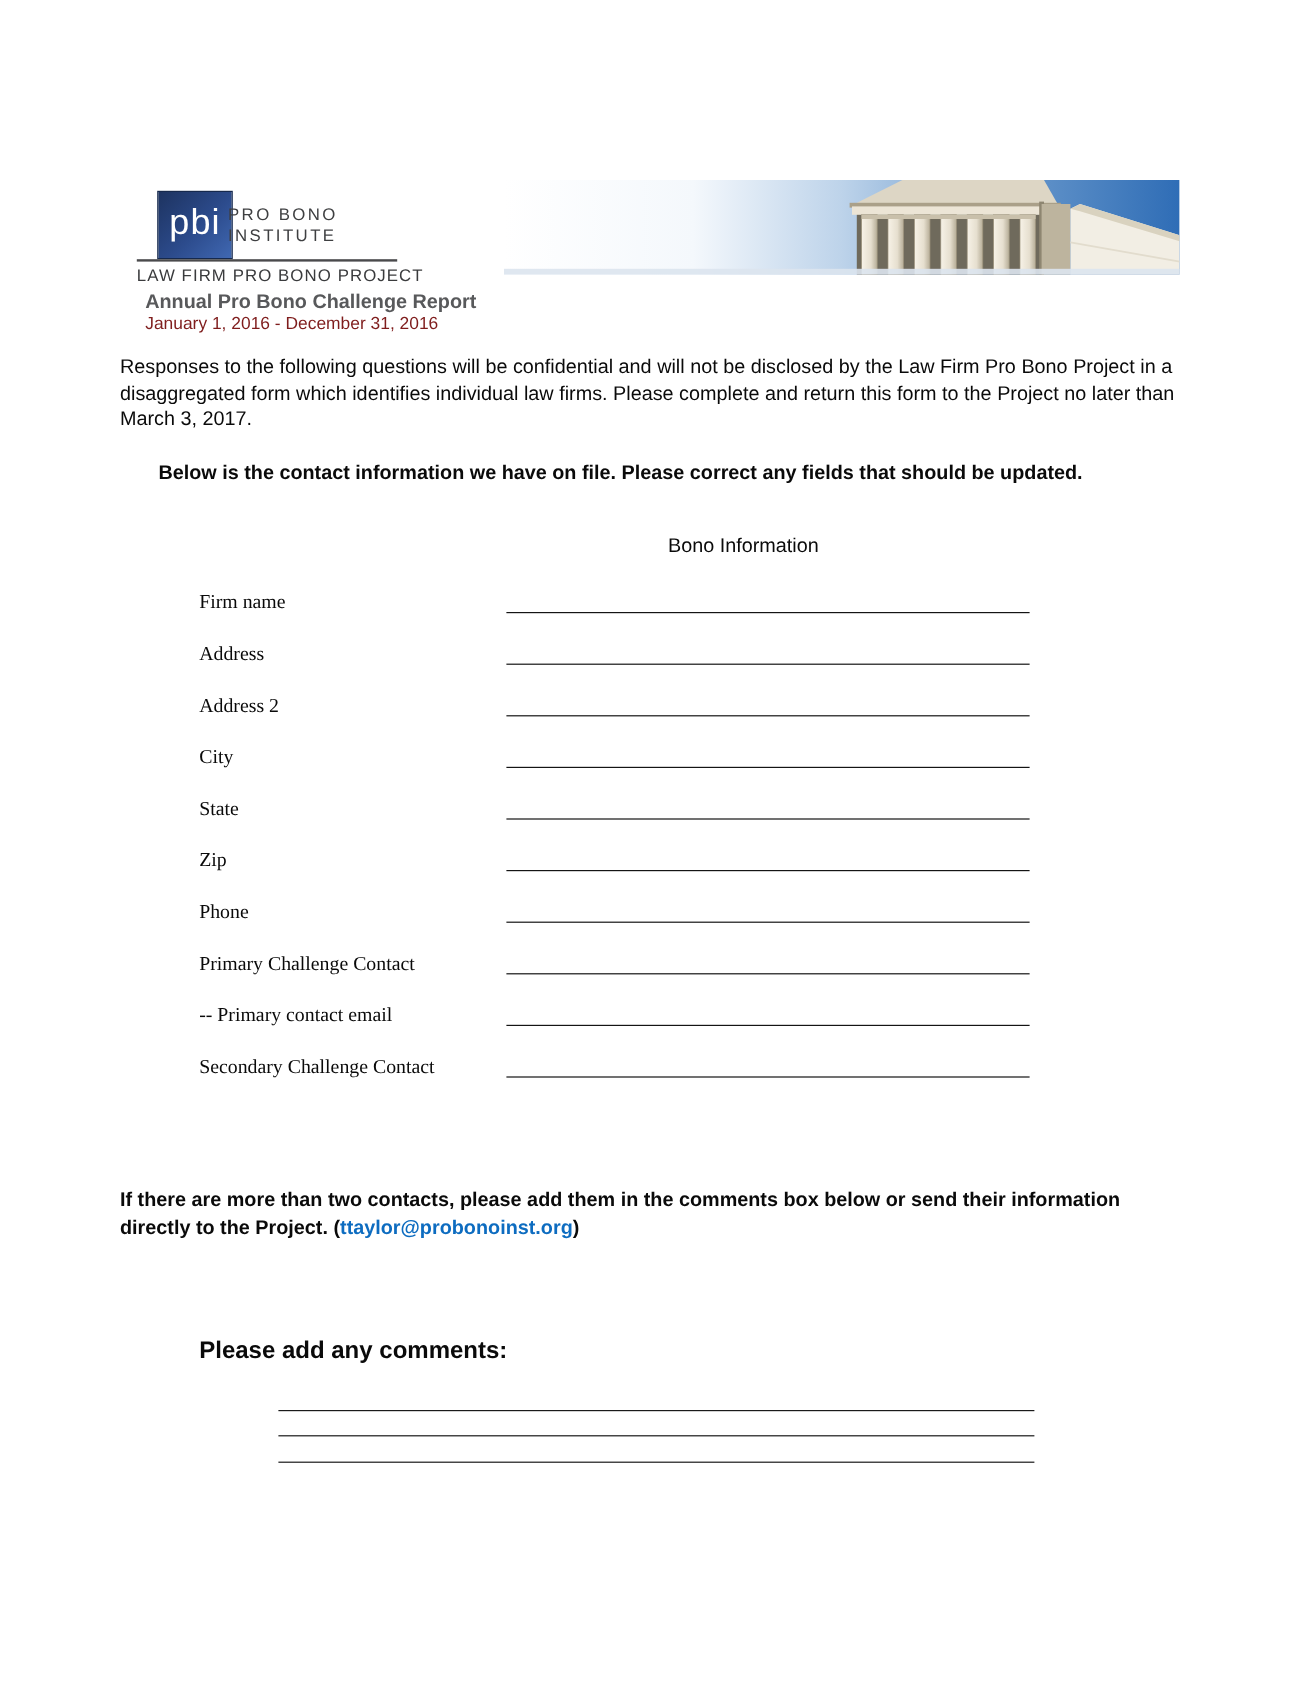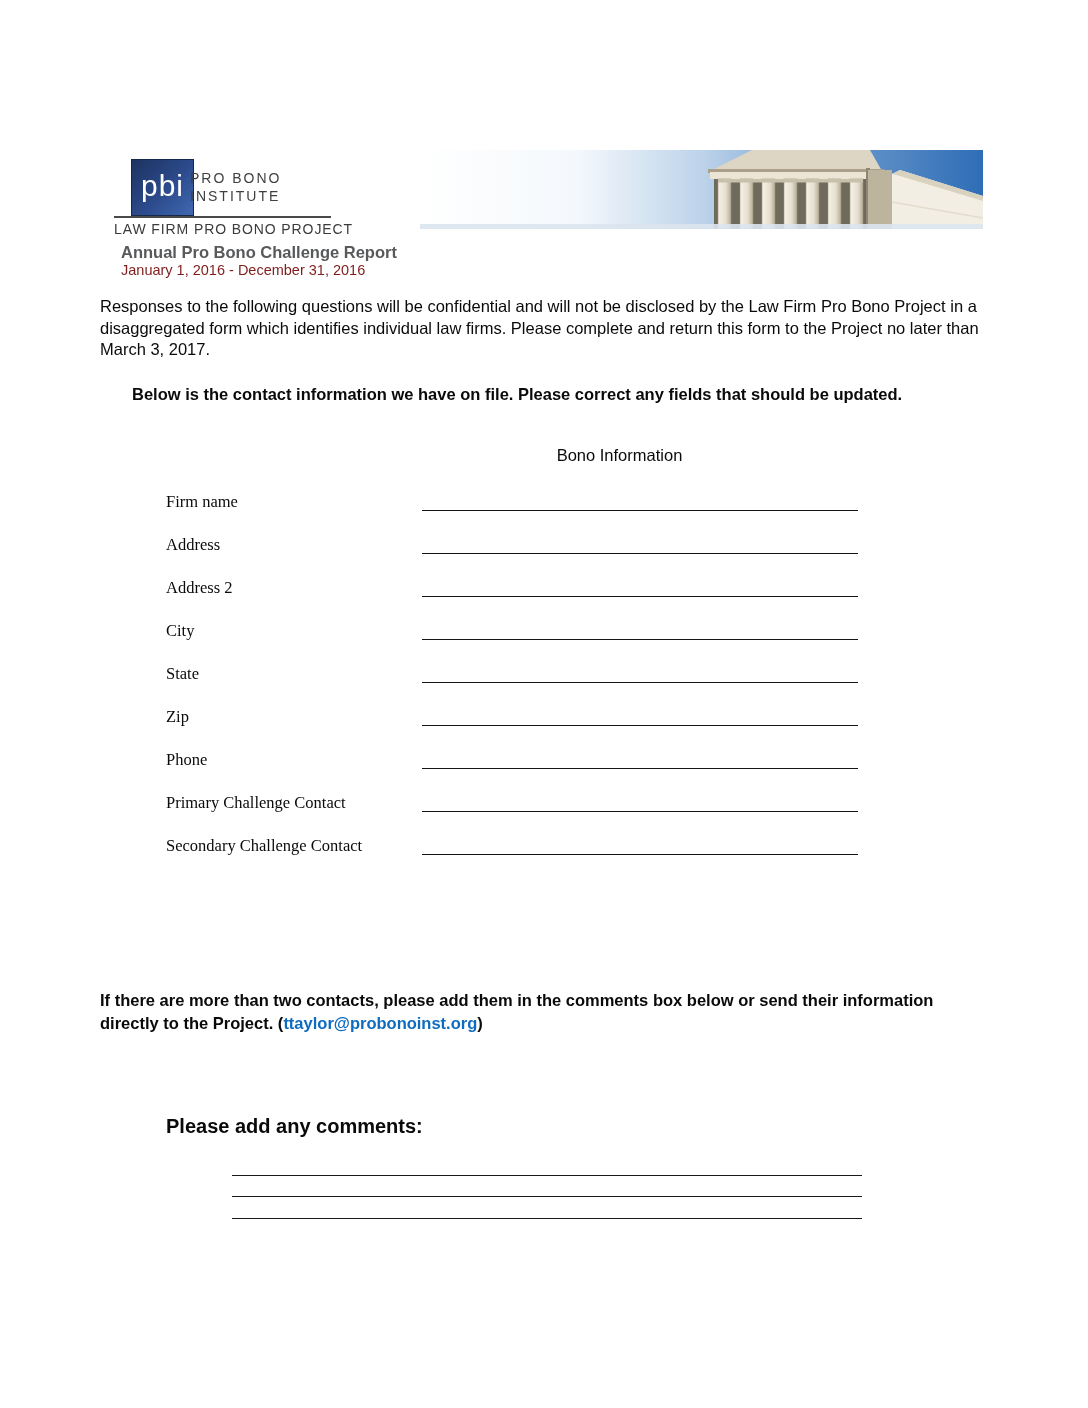--- a/index.html
+++ b/index.html
@@ -231,20 +231,24 @@
     </div>
     <div class="form-row">
       <span class="label">Phone</span>
       <span class="field-line"></span>
     </div>
     <div class="form-row">
       <span class="label">Primary Challenge Contact</span>
       <span class="field-line"></span>
     </div>
     <div class="form-row">
+      <span class="label">-- Primary contact email</span>
+      <span class="field-line"></span>
+    </div>
+    <div class="form-row">
       <span class="label">Secondary Challenge Contact</span>
       <span class="field-line"></span>
     </div>
   </div>
 
   <p class="contacts-note"><span>If there are more than two contacts, please add them in the comments box below or send their information directly to the Project. (</span><a class="email-link">ttaylor@probonoinst.org</a><span>)</span></p>
 
   <div class="comments-label">Please add any comments:</div>
   <div class="comment-lines">
     <div class="comment-line"></div>

